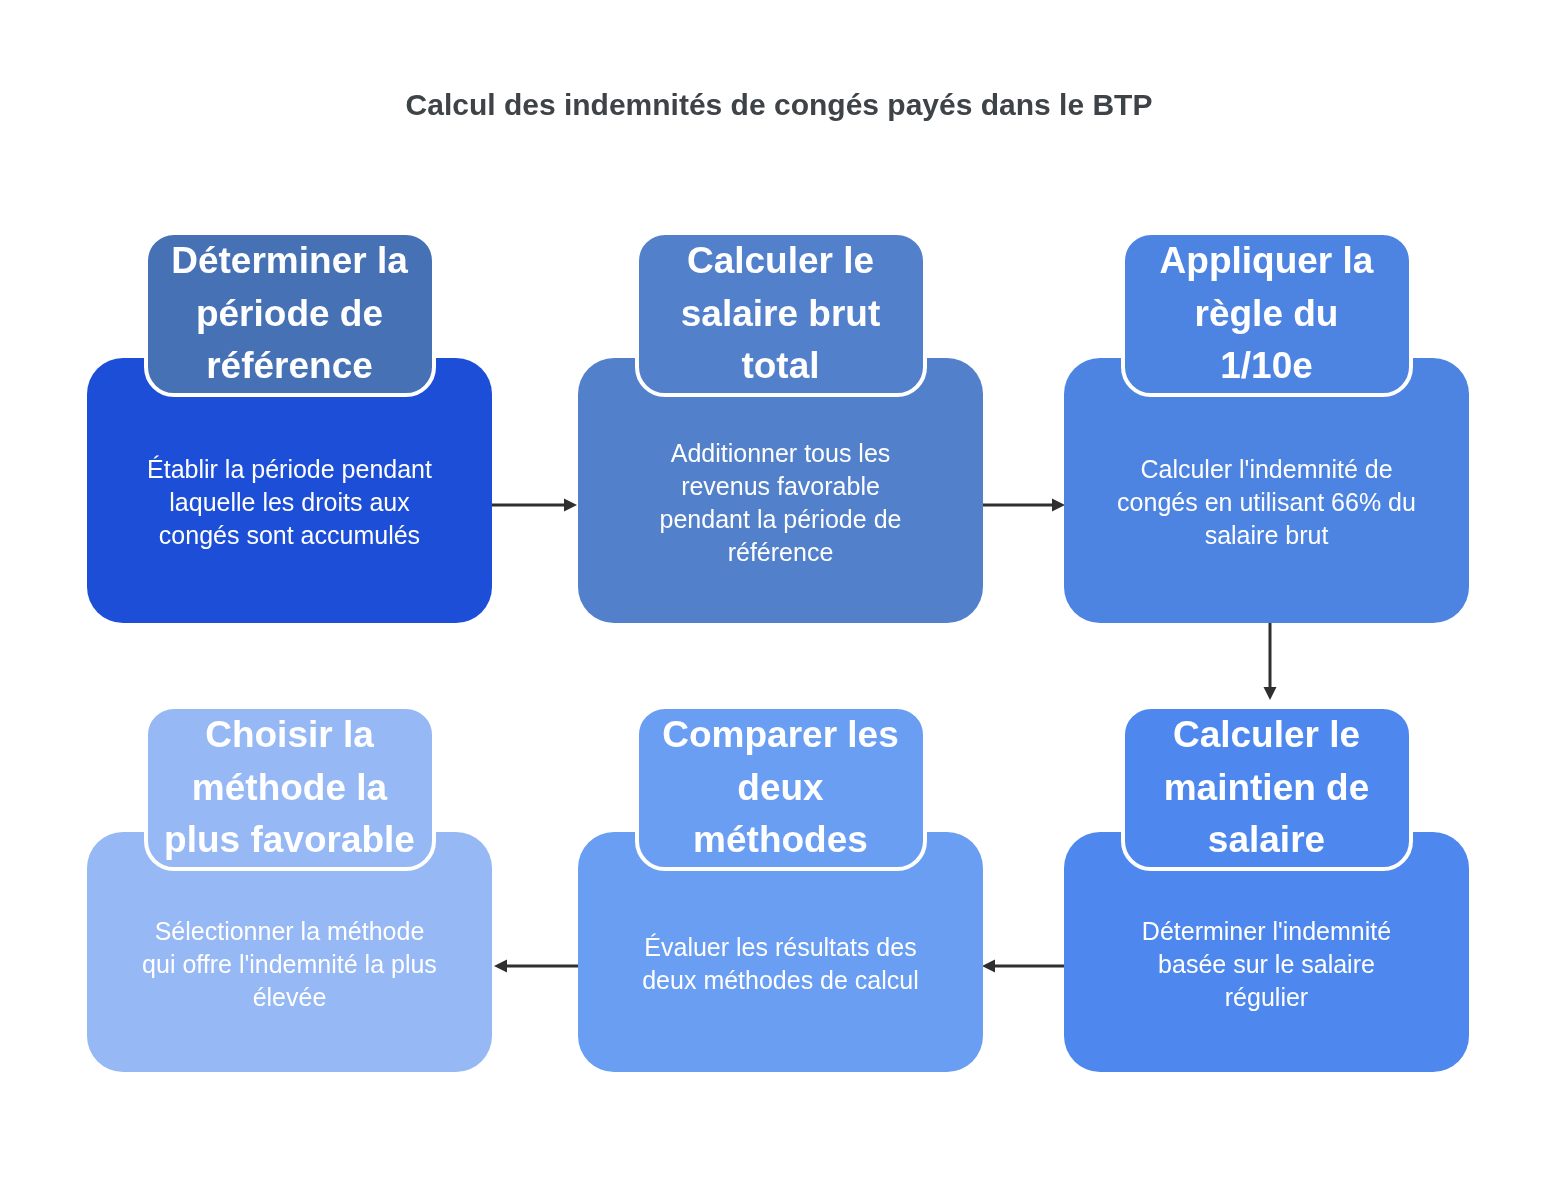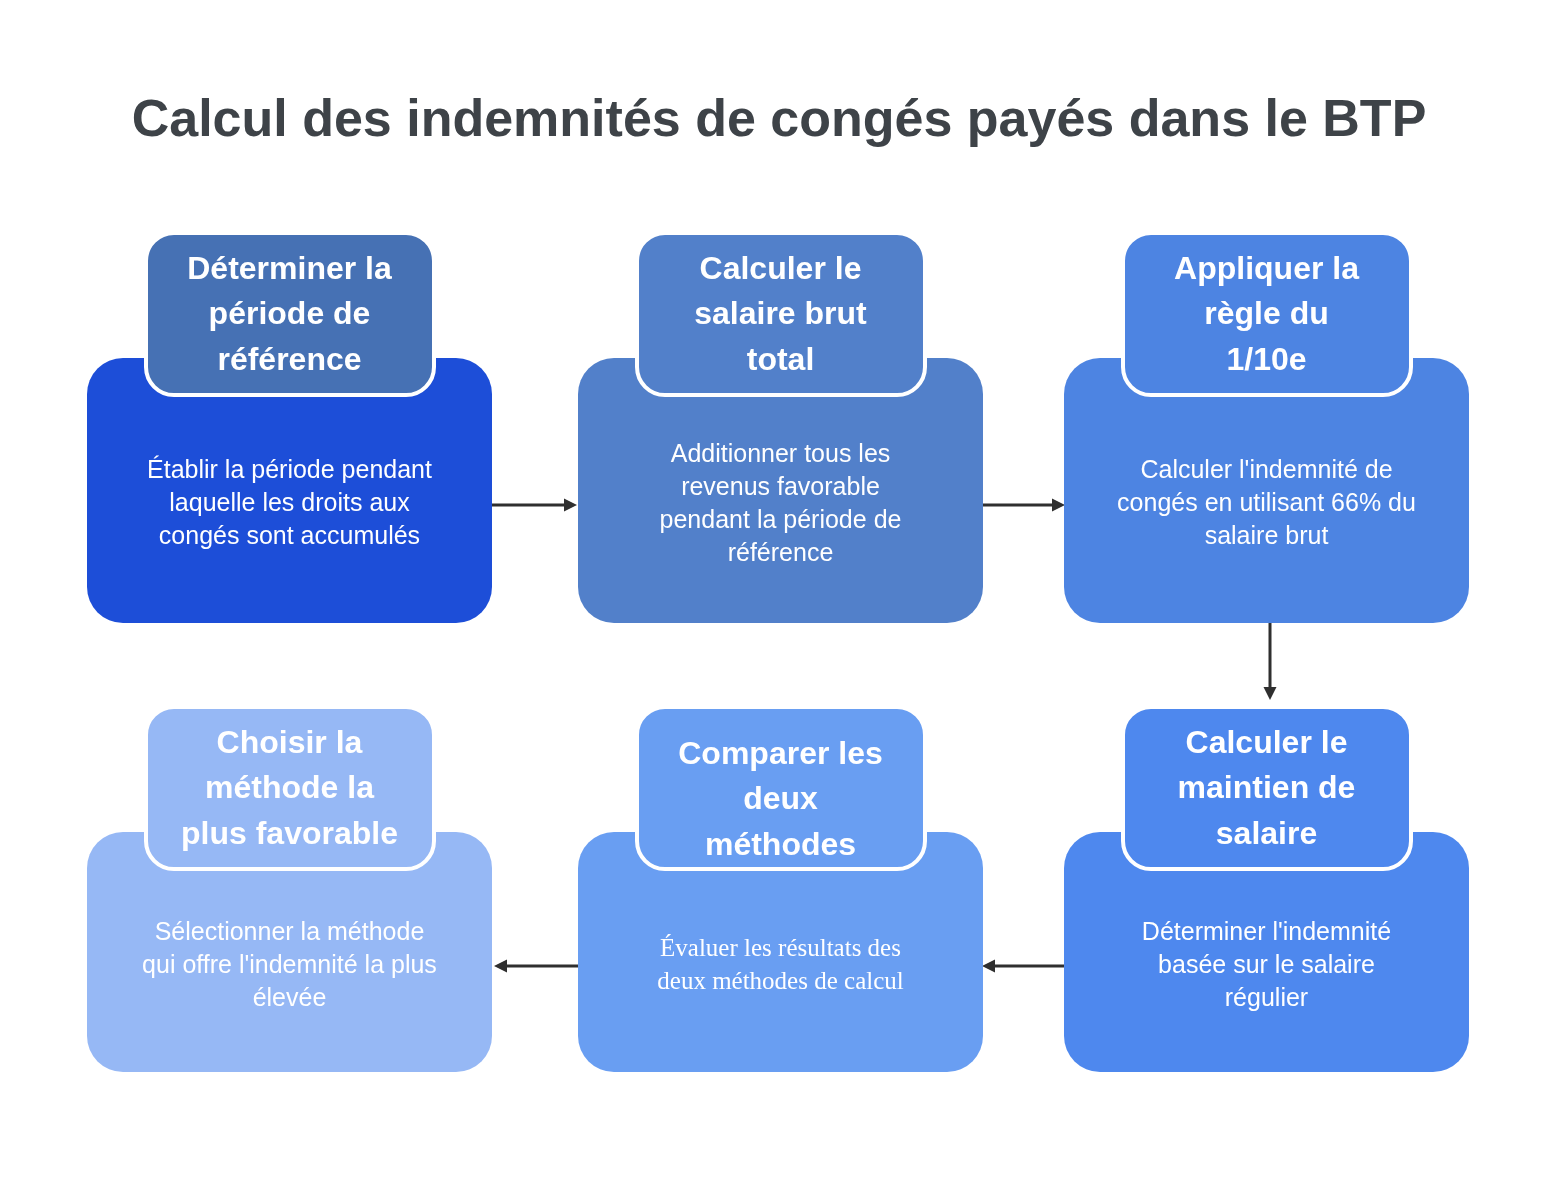--- a/index.html
+++ b/index.html
@@ -2,34 +2,34 @@
 <html><head>
 <meta charset="utf-8">
 <style>
   html,body{margin:0;padding:0;background:#ffffff;}
   .canvas{
     position:relative;width:1558px;height:1200px;background:#ffffff;
     font-family:"Liberation Sans", sans-serif;overflow:hidden;
   }
   .title{
     position:absolute;top:88px;left:0;width:100%;text-align:center;
-    font-size:52px;font-weight:700;color:#3e4348;
+    font-size:30px;font-weight:700;color:#3e4348;
   }
   .step{position:absolute;width:405px;}
   .c1{left:87px;}
   .c2{left:578px;}
   .c3{left:1064px;}
   .r1{top:231px;height:392px;}
   .r2{top:705px;height:367px;}
   .step-header{
     position:absolute;top:0;left:50%;transform:translateX(-50%);
     width:292px;height:166px;box-sizing:border-box;
     border:4px solid #ffffff;border-radius:30px;z-index:2;
     display:flex;align-items:center;justify-content:center;
-    color:#ffffff;font-weight:700;font-size:32px;line-height:1.42;
+    color:#ffffff;font-weight:700;font-size:37px;line-height:1.42;
     text-align:center;white-space:pre-line;
   }
   .step-body{
     position:absolute;top:127px;left:0;width:100%;box-sizing:border-box;
     border-radius:36px;z-index:1;padding:30px 24px 6px 24px;
     display:flex;align-items:center;justify-content:center;
     color:#ffffff;font-size:25px;line-height:1.32;font-weight:400;
     text-align:center;white-space:pre-line;
   }
   .r1 .step-body{height:265px;}
@@ -95,21 +95,21 @@
 élevée</span>
     </div>
   </div>
 
   <div class="step c2 r2">
     <div class="step-header" style="background-color: rgb(105, 158, 242); align-items: flex-end;">
       <span>Comparer les
 deux
 méthodes</span>
     </div>
-    <div class="step-body" style="background-color: rgb(105, 158, 242); font-family: Liberation Serif, serif;">
+    <div class="step-body" style="background-color: rgb(105, 158, 242);">
       <span>Évaluer les résultats des
 deux méthodes de calcul</span>
     </div>
   </div>
 
   <div class="step c3 r2">
     <div class="step-header" style="background-color: rgb(78, 136, 238);">
       <span>Calculer le
 maintien de
 salaire</span>

